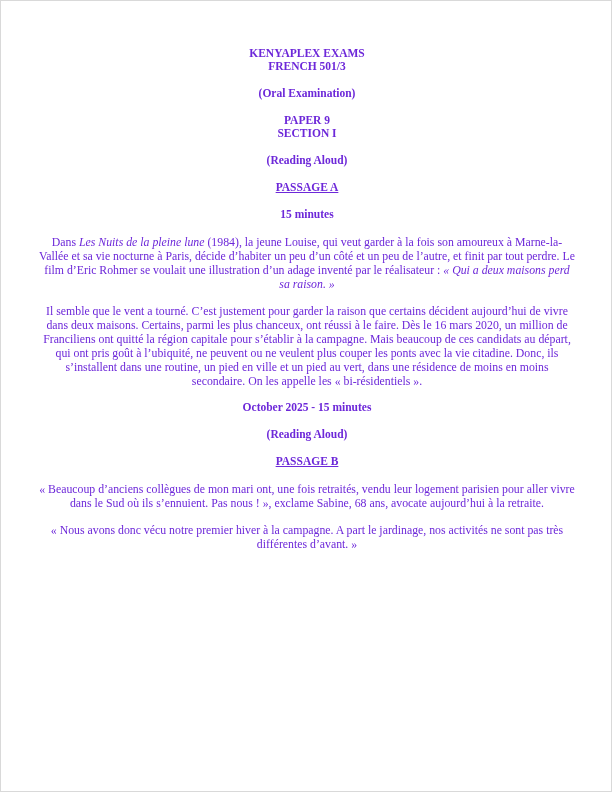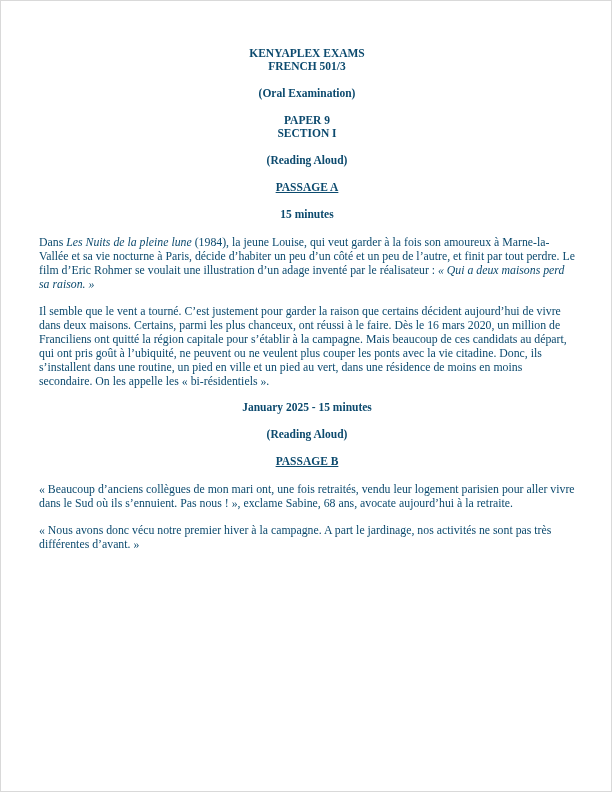--- a/index.html
+++ b/index.html
@@ -8,41 +8,41 @@
     background: #ffffff;
   }
   .page {
     width: 612px;
     height: 792px;
     box-sizing: border-box;
     background: #ffffff;
     border: 1px solid #d9d9d9;
     padding: 46px 36px 16px 38px;
     font-family: "Liberation Serif", "DejaVu Serif", serif;
-    color: #0c4a6e;
+    color: #6d28d9;
     overflow: hidden;
   }
 
   
   .h-line {
     margin: 0;
     font-size: 11.5px;
     line-height: 13px;
     font-weight: bold;
     text-align: center;
   }
   .h-group { margin: 0 0 14px 0; }
   .underlined { text-decoration: underline; }
 
   
   .para {
     margin: 0 0 13px 0;
     font-size: 11.8px;
     line-height: 14px;
-    text-align: left;
+    text-align: center;
   }
   .italic { font-style: italic; }
 
   .mid-gap { margin-top: 1px; }
 </style>
 </head>
 <body>
 
 <div class="page">
 
@@ -70,21 +70,21 @@
 
   <div class="h-group">
     <p class="h-line">15 minutes</p>
   </div>
 
   <p class="para"><span>Dans </span><span class="italic">Les Nuits de la pleine lune</span><span> (1984), la jeune Louise, qui veut garder à la fois son amoureux à Marne-la-Vallée et sa vie nocturne à Paris, décide d’habiter un peu d’un côté et un peu de l’autre, et finit par tout perdre. Le film d’Eric Rohmer se voulait une illustration d’un adage inventé par le réalisateur : </span><span class="italic">« Qui a deux maisons perd sa raison. »</span></p>
 
   <p class="para">Il semble que le vent a tourné. C’est justement pour garder la raison que certains décident aujourd’hui de vivre dans deux maisons. Certains, parmi les plus chanceux, ont réussi à le faire. Dès le 16 mars 2020, un million de Franciliens ont quitté la région capitale pour s’établir à la campagne. Mais beaucoup de ces candidats au départ, qui ont pris goût à l’ubiquité, ne peuvent ou ne veulent plus couper les ponts avec la vie citadine. Donc, ils s’installent dans une routine, un pied en ville et un pied au vert, dans une résidence de moins en moins secondaire. On les appelle les « bi-résidentiels ».</p>
 
   <div class="h-group mid-gap">
-    <p class="h-line">January 2025 - 15 minutes</p>
+    <p class="h-line">October 2025 - 15 minutes</p>
   </div>
 
   <div class="h-group">
     <p class="h-line">(Reading Aloud)</p>
   </div>
 
   <div class="h-group">
     <p class="h-line underlined">PASSAGE B</p>
   </div>
 

